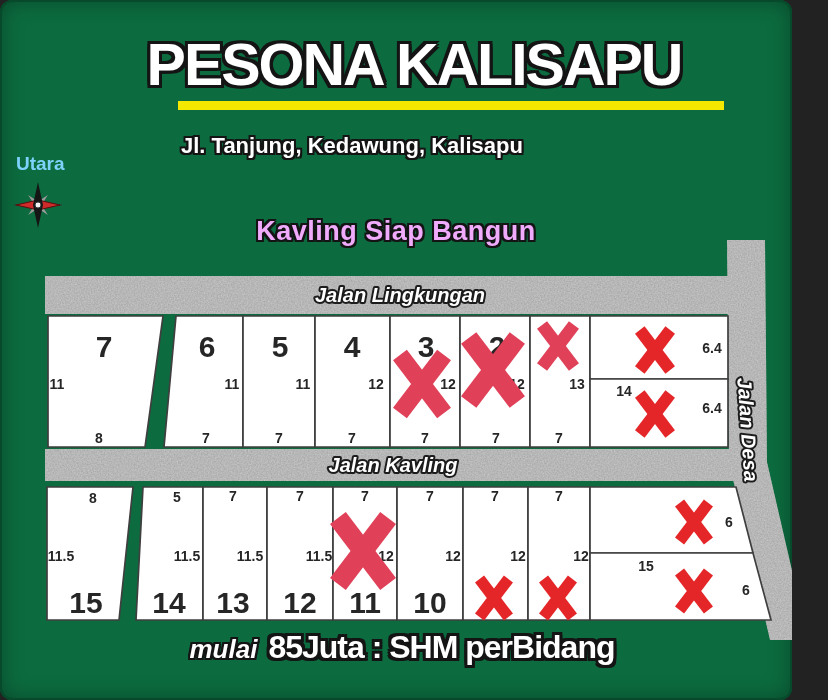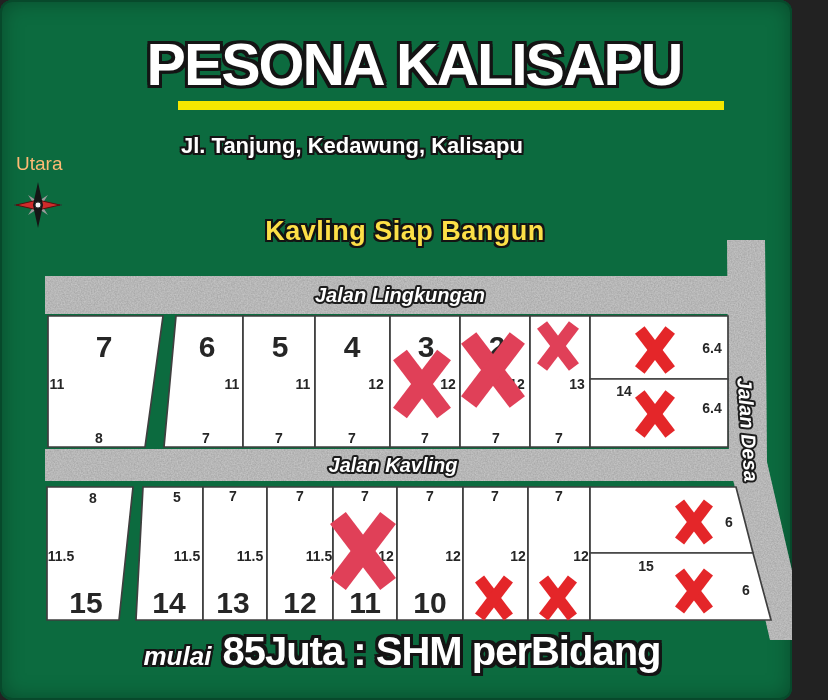--- a/index.html
+++ b/index.html
@@ -11,40 +11,40 @@
     border-radius:12px;
   }
   .o2{text-shadow:-2px -2px 0 #141414,2px -2px 0 #141414,-2px 2px 0 #141414,2px 2px 0 #141414,-2px 0 0 #141414,2px 0 0 #141414,0 -2px 0 #141414,0 2px 0 #141414;}
   .o3{text-shadow:-3px -3px 0 #141414,3px -3px 0 #141414,-3px 3px 0 #141414,3px 3px 0 #141414,-3px 0 0 #141414,3px 0 0 #141414,0 -3px 0 #141414,0 3px 0 #141414;}
   .title{
     position:absolute;left:114px;top:36px;width:600px;text-align:center;
     font-size:59px;font-weight:bold;color:#fff;letter-spacing:-2px;white-space:nowrap;line-height:1;
   }
   .underline{position:absolute;left:178px;top:101px;width:546px;height:9px;background:#f5e800;}
   .subtitle{position:absolute;left:181px;top:113px;font-size:22px;font-weight:bold;color:#fff;white-space:nowrap;margin-top:20px;}
-  .north-label{position:absolute;left:16px;top:153px;font-size:19px;font-weight:normal;color:#fdba74;}
+  .north-label{position:absolute;left:16px;top:153px;font-size:19px;font-weight:bold;color:#7dd3fc;}
   .compass{position:absolute;left:13px;top:180px;width:50px;height:50px;}
-  .tagline{position:absolute;left:9px;top:216px;width:100%;text-align:center;font-size:27px;font-weight:bold;color:#fde047;letter-spacing:0.5px;}
+  .tagline{position:absolute;left:0;top:216px;width:100%;text-align:center;font-size:27px;font-weight:bold;color:#f0abfc;letter-spacing:0.5px;}
   .map-svg{position:absolute;left:0;top:0;width:828px;height:700px;}
   .map-svg text{font-family:"Liberation Sans",sans-serif;}
   .road-label{
     fill:#fff;font-size:20px;font-style:italic;font-weight:bold;
     stroke:#1c1c1c;stroke-width:4px;paint-order:stroke;stroke-linejoin:round;
     text-anchor:middle;
   }
   .plot-num{font-size:30px;font-weight:bold;fill:#262626;text-anchor:middle;}
   .plot-dim{font-size:14px;font-weight:bold;fill:#262626;text-anchor:middle;}
   .footer{
     position:absolute;left:0;top:629px;width:100%;
     display:flex;align-items:baseline;justify-content:center;gap:11px;
     transform:translateX(6px);
     color:#fff;font-weight:bold;white-space:nowrap;
   }
   .footer .prefix{font-size:26px;font-style:italic;}
-  .footer .main{font-size:40px;letter-spacing:-1px;}
+  .footer .main{font-size:32px;letter-spacing:-1px;}
 </style>
 </head>
 <body>
 
 <div class="page">
 
   <div class="title o3">PESONA KALISAPU</div>
   <div class="underline"></div>
   <div class="subtitle o2">Jl. Tanjung, Kedawung, Kalisapu</div>
 

